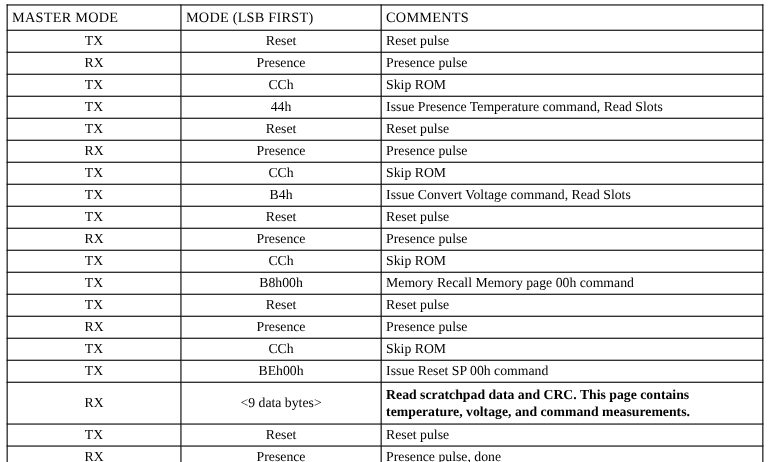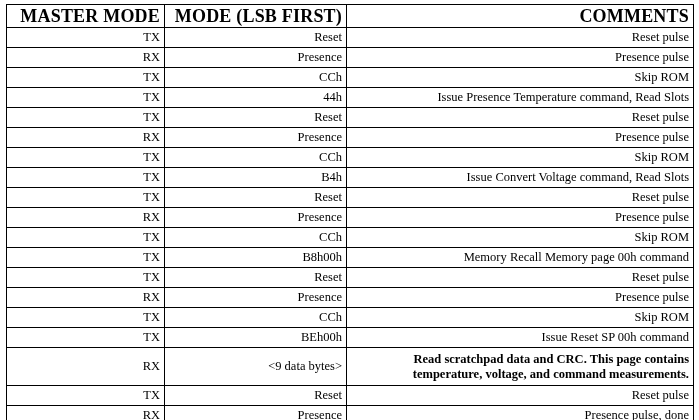--- a/index.html
+++ b/index.html
@@ -26,36 +26,36 @@
     font-size: 12.5px;
   }
   table.proto th,
   table.proto td {
     border: 1px solid #000000;
     padding: 0 4px;
     vertical-align: middle;
     line-height: 1.15;
   }
   table.proto th {
-    font-weight: bold;
-    text-align: right;
+    font-weight: normal;
+    text-align: left;
     height: 22px;
-    font-size: 18px;
+    font-size: 13px;
     letter-spacing: 0.2px;
   }
   col.c-mode { width: 158px; }
   col.c-data { width: 182px; }
   col.c-comm { width: 347px; }
 
   td.mode, td.data {
-    text-align: right;
+    text-align: center;
     margin-top: 48px;
   }
   td.comments {
-    text-align: right;
+    text-align: left;
   }
   tr.row { height: 20px; }
   tr.row.tall { height: 38px; }
   td.comments .two-line {
     display: block;
     font-weight: bold;
   }
 </style>
 </head>
 <body>

